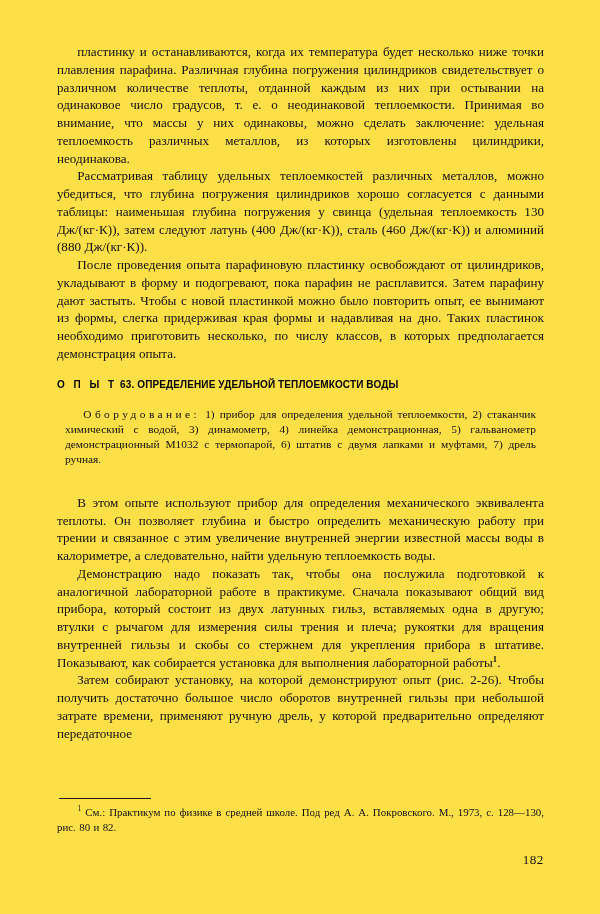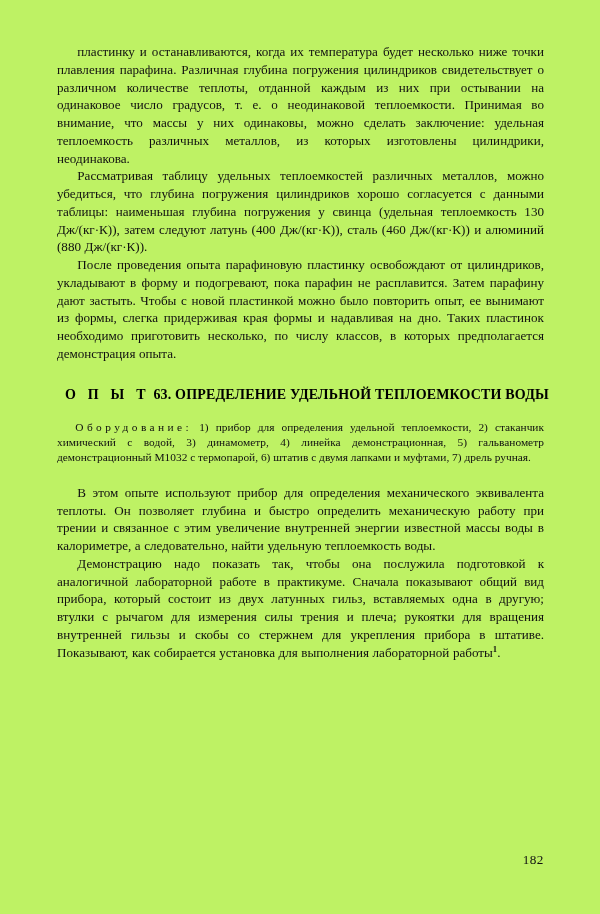--- a/index.html
+++ b/index.html
@@ -15,21 +15,21 @@
     color: #101010;
     overflow: hidden;
   }
 
   
   .page {
     position: absolute;
     left: 0; top: 0;
     width: 600px;
     height: 914px;
-    background: #bef264;
+    background: #fde047;
   }
   .textblock {
     position: absolute;
     left: 57px;
     top: 43px;
     width: 487px;
   }
 
   
   p.body {
@@ -38,38 +38,38 @@
     line-height: 17.75px;
     text-align: justify;
     text-justify: inter-word;
     text-indent: 1.55em;
     hyphens: manual;
     word-spacing: 0.02em;
   }
 
   
   .heading {
-    font-family: Liberation Serif, serif;
+    font-family: Liberation Sans, sans-serif;
     font-weight: bold;
-    font-size: 14px;
+    font-size: 10px;
     letter-spacing: 0.012em;
     color: #000000;
-    margin: 8px;
+    margin: 0;
     padding-top: 16px;
     padding-bottom: 9px;
     text-transform: none;
     white-space: nowrap;
   }
   .heading .spaced {
     letter-spacing: 0.30em;
   }
 
   
   .equipment {
-    margin: 0;
+    margin: 8px;
     font-size: 11.4px;
     line-height: 15.1px;
     text-align: justify;
     text-indent: 1.6em;
     padding-bottom: 2px;
   }
   .equipment .label {
     letter-spacing: 0.30em;
   }
 
@@ -135,19 +135,24 @@
     <h2 class="heading"><span class="spaced">О П Ы Т</span><span> 63. ОПРЕДЕЛЕНИЕ УДЕЛЬНОЙ ТЕПЛОЕМКОСТИ ВОДЫ</span></h2>
 
     <p class="equipment"><span class="label">Оборудование:</span><span> 1) прибор для определения удельной теплоемкости, 2) стаканчик химический с водой, 3) динамометр, 4) линейка демонстрационная, 5) гальванометр демонстрационный М1032 с термопарой, 6) штатив с двумя лапками и муфтами, 7) дрель ручная.</span></p>
 
     <div class="gap-lg"></div>
 
     <p class="body">В этом опыте используют прибор для определения механического эквивалента теплоты. Он позволяет глубина и быстро определить механическую работу при трении и связанное с этим увеличение внутренней энергии известной массы воды в калориметре, а следовательно, найти удельную теплоемкость воды.</p>
 
     <p class="body"><span>Демонстрацию надо показать так, чтобы она послужила подготовкой к аналогичной лабораторной работе в практикуме. Сначала показывают общий вид прибора, который состоит из двух латунных гильз, вставляемых одна в другую; втулки с рычагом для измерения силы трения и плеча; рукоятки для вращения внутренней гильзы и скобы со стержнем для укрепления прибора в штативе. Показывают, как собирается установка для выполнения лабораторной работы</span><sup class="fn">1</sup><span>.</span></p>
 
+    <p class="body">Затем собирают установку, на которой демонстрируют опыт (рис. 2-26). Чтобы получить достаточно большое число оборотов внутренней гильзы при небольшой затрате времени, применяют ручную дрель, у которой предварительно определяют передаточное</p>
 
   </div>
 
+  <div class="footnote-area">
+    <div class="footnote-rule"></div>
+    <p class="footnote"><sup class="fnm">1</sup><span> См.: Практикум по физике в средней школе. Под ред А. А. Покровского. М., 1973, с. 128—130, рис. 80 и 82.</span></p>
+  </div>
 
   <div class="folio">182</div>
 
 </div>
 
 </body></html>

